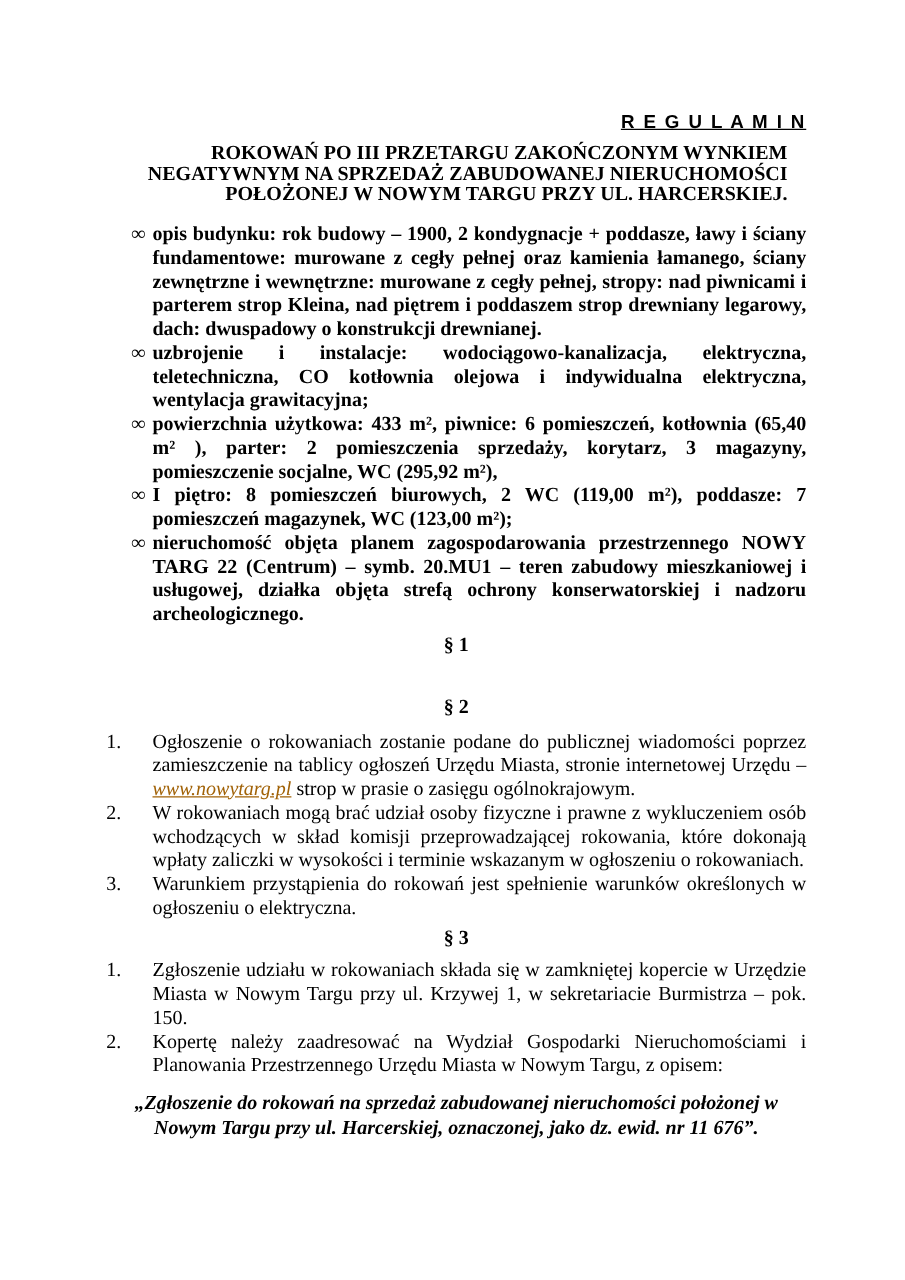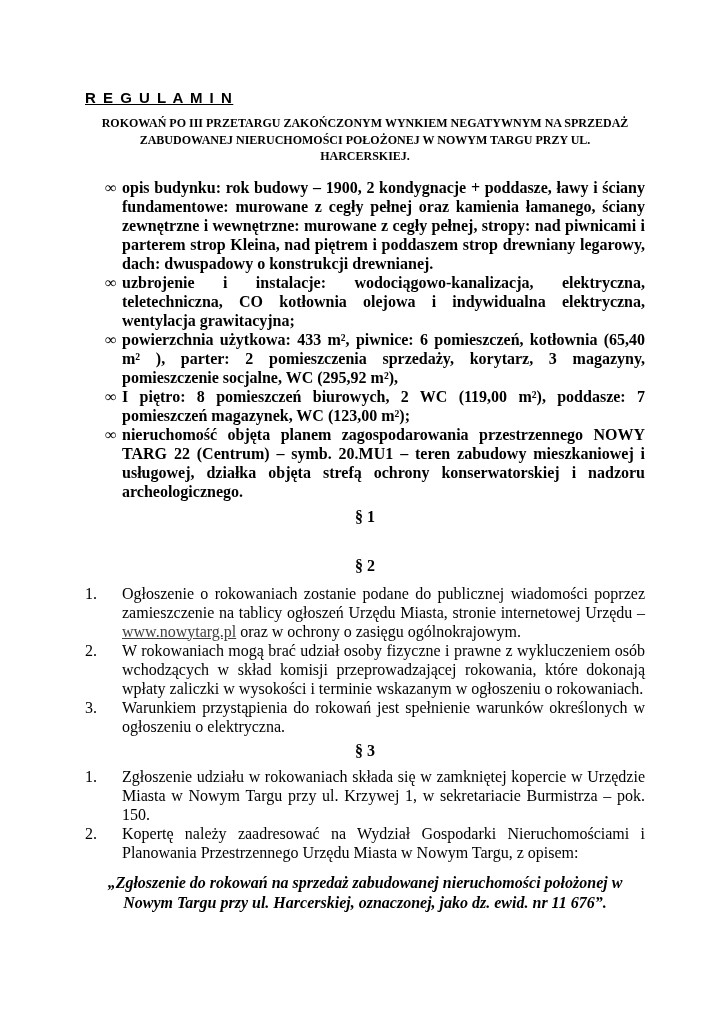--- a/index.html
+++ b/index.html
@@ -12,30 +12,30 @@
     font-family: "Liberation Serif", serif;
     font-size: 16px;
     box-sizing: border-box;
     padding: 88px 79px 0 85px;
     overflow: hidden;
   }
   .doc-title {
     font-family: "Liberation Sans", sans-serif;
     font-size: 15px;
     font-weight: bold;
-    text-align: left;
+    text-align: right;
     text-decoration: underline;
     letter-spacing: 1.5px;
     line-height: 19px;
     margin: 0;
   }
   .doc-subtitle {
-    font-size: 12px;
+    font-size: 16px;
     font-weight: bold;
-    text-align: center;
+    text-align: right;
     line-height: 16.5px;
     width: 530px;
     margin: 8px auto 0;
   }
   .intro {
     font-weight: bold;
     text-align: justify;
     line-height: 19.5px;
     margin: 29px 0 0;
   }
@@ -124,21 +124,21 @@
 
   <h3 class="section-heading s1-heading">§ 1</h3>
 
 
   <h3 class="section-heading s2-heading">§ 2</h3>
 
   <ol class="numbered">
     <li>
       <span class="item-num">1.</span>
       <span class="item-text">
-        <span>Ogłoszenie o rokowaniach zostanie podane do publicznej wiadomości poprzez zamieszczenie na tablicy ogłoszeń Urzędu Miasta, stronie internetowej Urzędu – </span><a class="doc-link" style="color: #404040;">www.nowytarg.pl</a><span> oraz w ochrony o zasięgu ogólnokrajowym.</span>
+        <span>Ogłoszenie o rokowaniach zostanie podane do publicznej wiadomości poprzez zamieszczenie na tablicy ogłoszeń Urzędu Miasta, stronie internetowej Urzędu – </span><a class="doc-link" style="color: #a16207; font-style: italic;">www.nowytarg.pl</a><span> strop w prasie o zasięgu ogólnokrajowym.</span>
       </span>
     </li>
     <li>
       <span class="item-num">2.</span>
       <span class="item-text">W rokowaniach mogą brać udział osoby fizyczne i prawne z wykluczeniem osób wchodzących w skład komisji przeprowadzającej rokowania, które dokonają wpłaty zaliczki w wysokości i terminie wskazanym w ogłoszeniu o rokowaniach.</span>
     </li>
     <li>
       <span class="item-num">3.</span>
       <span class="item-text">Warunkiem przystąpienia do rokowań jest spełnienie warunków określonych w ogłoszeniu o elektryczna.</span>
     </li>

